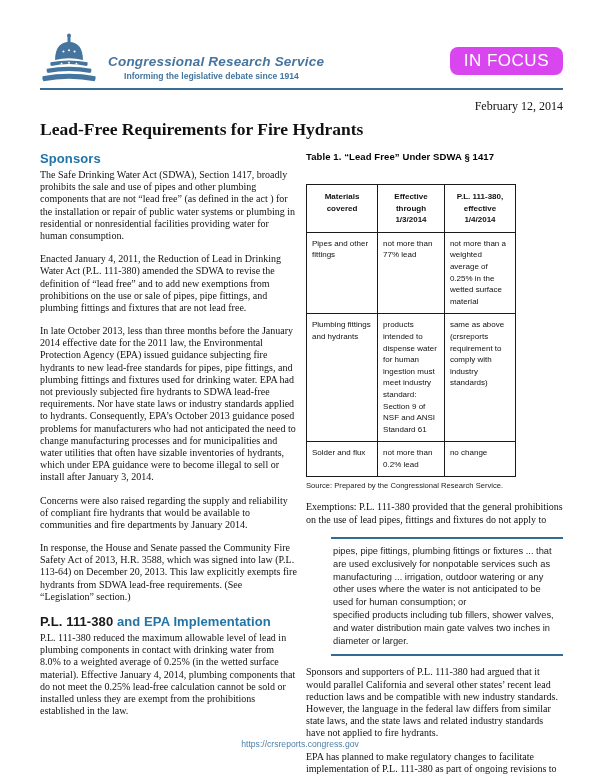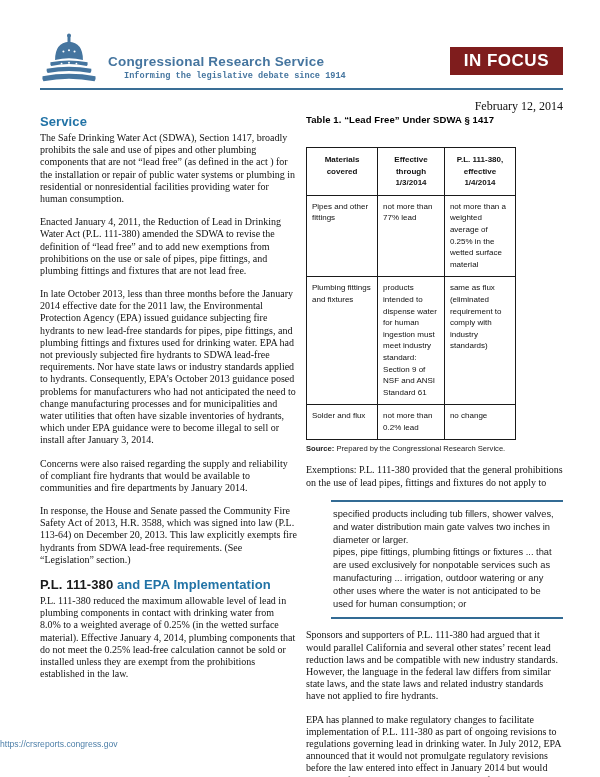--- a/index.html
+++ b/index.html
@@ -14,37 +14,38 @@
     color: #111;
     overflow: hidden;
   }
   
   .logo-row { display: flex; align-items: flex-start; justify-content: space-between; }
   .logo { display: flex; align-items: flex-end; gap: 10px; }
   .dome-wrap { width: 58px; height: 52px; flex: 0 0 auto; }
   .logo-text { padding-bottom: 4px; }
   .org {
     font-family: "Liberation Sans", sans-serif;
-    font-weight: bold; 
+    font-weight: bold; font-style: italic;
     font-size: 13.5px; letter-spacing: .2px;
     color: #45759f;
   }
   .tagline {
-    font-family: Liberation Mono, monospace;
+    font-family: Liberation Sans, sans-serif;
     font-weight: 600; font-size: 8.6px;
     color: #45759f; margin-top: 2px; padding-left: 16px;
   }
   .badge {
     margin-top: 14px;
-    background: #7f1d1d;
+    background: #d946ef;
     color: #fff;
     font-family: "Liberation Sans", sans-serif;
-    font-weight: bold; font-size: 17px; letter-spacing: .5px;
+    font-weight: normal; font-size: 17px; letter-spacing: .5px;
     padding: 3px 14px 4px 14px;
     line-height: 1.25;
+    border-radius: 8px;
   }
   .header-rule { height: 2px; background: #3a6e95; margin-top: 3px; }
   .date { text-align: right; font-size: 12px; margin-top: 9px; }
   h1.doc-title { font-size: 17.5px; font-weight: bold; margin-top: 5px; margin-bottom: 11px; }
   
   .columns { display: flex; gap: 9px; }
   .col { width: 257px; flex: 0 0 auto; }
   h2.section {
     font-family: "Liberation Sans", sans-serif;
     font-weight: bold; font-size: 13px;
@@ -72,34 +73,34 @@
     vertical-align: top;
     text-align: left;
     font-weight: normal;
   }
   table.lead-table th { font-weight: bold; text-align: center; padding-top: 6px; }
   .source-line {
     font-family: "Liberation Sans", sans-serif;
     font-size: 7.6px; color: #222;
     margin: 4px 0 11px 0;
   }
-  .source-line .src-label { font-weight: bold; }
+  .source-line .src-label { font-weight: normal; }
   
   .quote {
     margin: 4px 0 10px 25px;
     border-top: 2px solid #336b94;
     border-bottom: 2px solid #336b94;
     padding: 6px 0 7px 2px;
     font-family: "Liberation Sans", sans-serif;
     font-size: 9.3px; line-height: 1.38; color: #222;
   }
   
   .footer {
     position: absolute; left: 0; right: 0; bottom: 26px;
-    text-align: left;
+    text-align: center;
   }
   .footer .url {
     font-family: "Liberation Sans", sans-serif;
     font-size: 8.6px; color: #4d7fa8; text-decoration: none;
   }
 </style>
 </head>
 <body>
 
 <div class="page">
@@ -129,26 +130,27 @@
         </div>
         <div class="logo-text">
           <div class="org">Congressional Research Service</div>
           <div class="tagline">Informing the legislative debate since 1914</div>
         </div>
       </div>
       <div class="badge">IN FOCUS</div>
     </div>
     <div class="header-rule"></div>
     <div class="date">February 12, 2014</div>
+    <h1 class="doc-title">Lead-Free Requirements for Fire Hydrants</h1>
   </header>
 
   <main class="columns">
 
     <section class="col">
-      <h2 class="section">Service</h2>
+      <h2 class="section">Sponsors</h2>
       <p>The Safe Drinking Water Act (SDWA), Section 1417, broadly prohibits the sale and use of pipes and other plumbing components that are not “lead free” (as defined in the act ) for the installation or repair of public water systems or plumbing in residential or nonresidential facilities providing water for human consumption.</p>
       <p>Enacted January 4, 2011, the Reduction of Lead in Drinking Water Act (P.L. 111-380) amended the SDWA to revise the definition of “lead free” and to add new exemptions from prohibitions on the use or sale of pipes, pipe fittings, and plumbing fittings and fixtures that are not lead free.</p>
       <p>In late October 2013, less than three months before the January 2014 effective date for the 2011 law, the Environmental Protection Agency (EPA) issued guidance subjecting fire hydrants to new lead-free standards for pipes, pipe fittings, and plumbing fittings and fixtures used for drinking water. EPA had not previously subjected fire hydrants to SDWA lead-free requirements. Nor have state laws or industry standards applied to hydrants. Consequently, EPA’s October 2013 guidance posed problems for manufacturers who had not anticipated the need to change manufacturing processes and for municipalities and water utilities that often have sizable inventories of hydrants, which under EPA guidance were to become illegal to sell or install after January 3, 2014.</p>
       <p>Concerns were also raised regarding the supply and reliability of compliant fire hydrants that would be available to communities and fire departments by January 2014.</p>
       <p>In response, the House and Senate passed the Community Fire Safety Act of 2013, H.R. 3588, which was signed into law (P.L. 113-64) on December 20, 2013. This law explicitly exempts fire hydrants from SDWA lead-free requirements. (See “Legislation” section.)</p>
       <h2 class="section second"><span class="dark">P.L. 111-380</span><span> and EPA Implementation</span></h2>
       <p>P.L. 111-380 reduced the maximum allowable level of lead in plumbing components in contact with drinking water from 8.0% to a weighted average of 0.25% (in the wetted surface material). Effective January 4, 2014, plumbing components that do not meet the 0.25% lead-free calculation cannot be sold or installed unless they are exempt from the prohibitions established in the law.</p>
     </section>
 
     <section class="col">
@@ -161,38 +163,38 @@
             <th style="width:34%">P.L. 111-380, effective 1/4/2014</th>
           </tr>
         </thead>
         <tbody>
           <tr>
             <td>Pipes and other fittings</td>
             <td>not more than 77% lead</td>
             <td>not more than a weighted average of 0.25% in the wetted surface material</td>
           </tr>
           <tr>
-            <td>Plumbing fittings and fixtures</td>
+            <td>Plumbing fittings and hydrants</td>
             <td>products intended to dispense water for human ingestion must meet industry standard: Section 9 of NSF and ANSI Standard 61</td>
-            <td>same as flux (eliminated requirement to comply with industry standards)</td>
+            <td>same as above (crsreports requirement to comply with industry standards)</td>
           </tr>
           <tr>
             <td>Solder and flux</td>
             <td>not more than 0.2% lead</td>
             <td>no change</td>
           </tr>
         </tbody>
       </table>
       <div class="source-line"><span class="src-label">Source:</span><span> Prepared by the Congressional Research Service.</span></div>
 
       <p>Exemptions: P.L. 111-380 provided that the general prohibitions on the use of lead pipes, fittings and fixtures do not apply to</p>
 
       <div class="quote">
+        <div>pipes, pipe fittings, plumbing fittings or fixtures ... that are used exclusively for nonpotable services such as manufacturing ... irrigation, outdoor watering or any other uses where the water is not anticipated to be used for human consumption; or</div>
         <div>specified products including tub fillers, shower valves, and water distribution main gate valves two inches in diameter or larger.</div>
-        <div>pipes, pipe fittings, plumbing fittings or fixtures ... that are used exclusively for nonpotable services such as manufacturing ... irrigation, outdoor watering or any other uses where the water is not anticipated to be used for human consumption; or</div>
       </div>
 
       <p>Sponsors and supporters of P.L. 111-380 had argued that it would parallel California and several other states’ recent lead reduction laws and be compatible with new industry standards. However, the language in the federal law differs from similar state laws, and the state laws and related industry standards have not applied to fire hydrants.</p>
       <p>EPA has planned to make regulatory changes to facilitate implementation of P.L. 111-380 as part of ongoing revisions to regulations governing lead in drinking water. In July 2012, EPA announced that it would not promulgate regulatory revisions before the law entered into effect in January 2014 but would provide information to assist plumbing manufacturers and retailers, states, water systems, and other affected parties in implementing the provisions of the act.</p>
     </section>
 
   </main>
 
   <div class="footer">
     <span class="url">https://crsreports.congress.gov</span>

